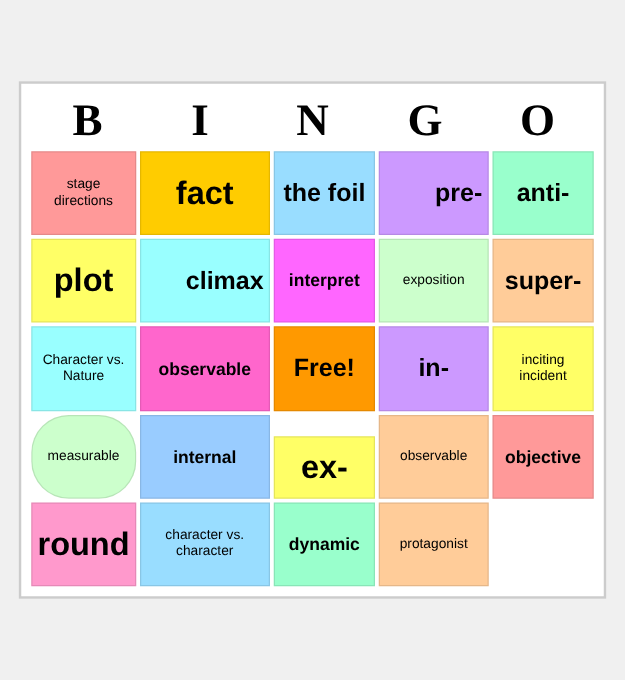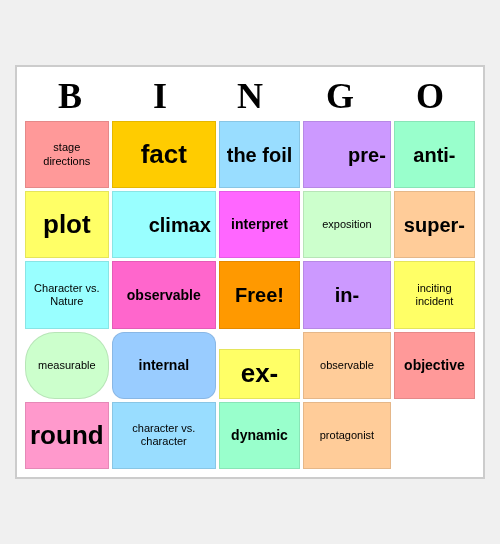--- a/index.html
+++ b/index.html
@@ -69,21 +69,21 @@
       <div class="cell" style="background-color: rgb(153, 255, 255); font-size: 20px; padding-left: 36px;">climax</div>
       <div class="cell" style="background-color: rgb(255, 102, 255); font-size: 14px;">interpret</div>
       <div class="cell" style="background-color: rgb(204, 255, 204); font-size: 11px; font-weight: normal; text-align: right;">exposition</div>
       <div class="cell" style="background-color: rgb(255, 204, 153); font-size: 20px;">super-</div>
       <div class="cell" style="background-color: rgb(153, 255, 255); font-size: 11px; font-weight: normal;">Character vs. Nature</div>
       <div class="cell" style="background-color: rgb(255, 102, 204); font-size: 14px;">observable</div>
       <div class="cell" style="background-color: rgb(255, 153, 0); font-size: 20px; text-align: right;">Free!</div>
       <div class="cell" style="background-color: rgb(204, 153, 255); font-size: 20px;">in-</div>
       <div class="cell" style="background-color: rgb(255, 255, 102); font-size: 11px; font-weight: normal;">inciting incident</div>
       <div class="cell" style="background-color: rgb(204, 255, 204); font-size: 11px; font-weight: normal; border-radius: 30px;">measurable</div>
-      <div class="cell" style="background-color: rgb(153, 204, 255); font-size: 14px; border-radius: 12px;">internal</div>
+      <div class="cell" style="background-color: rgb(153, 204, 255); font-size: 14px;">internal</div>
       <div class="cell" style="background-color: rgb(255, 255, 102); font-size: 26px; margin-top: 17px;">ex-</div>
       <div class="cell" style="background-color: rgb(255, 204, 153); font-size: 11px; font-weight: normal;">observable</div>
       <div class="cell" style="background-color: rgb(255, 153, 153); font-size: 14px;">objective</div>
       <div class="cell" style="background-color: rgb(255, 153, 204); font-size: 26px;">round</div>
       <div class="cell" style="background-color: rgb(153, 221, 255); font-size: 11px; font-weight: normal;">character vs. character</div>
       <div class="cell" style="background-color: rgb(153, 255, 204); font-size: 14px;">dynamic</div>
       <div class="cell" style="background-color: rgb(255, 204, 153); font-size: 11px; font-weight: normal;">protagonist</div>
     </div>
 </div>
 

